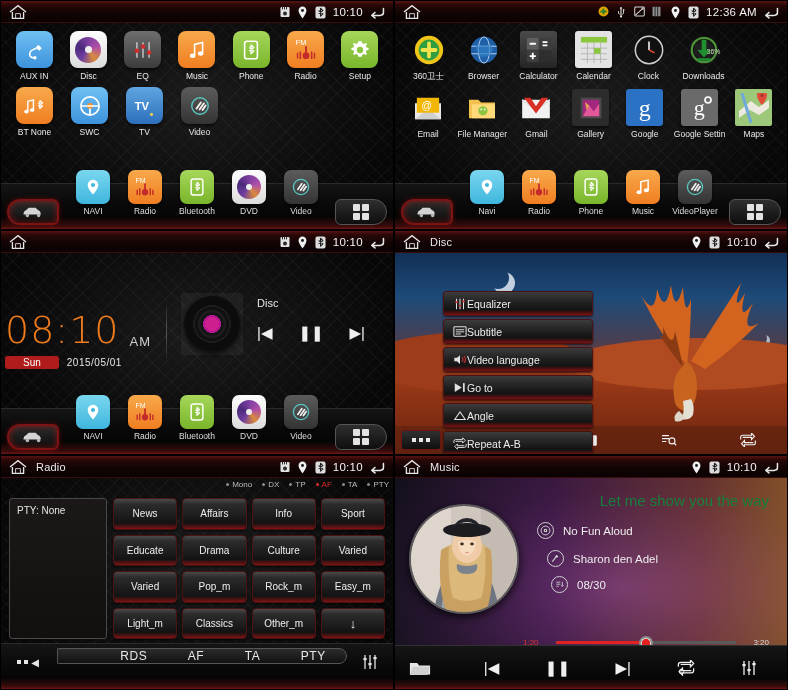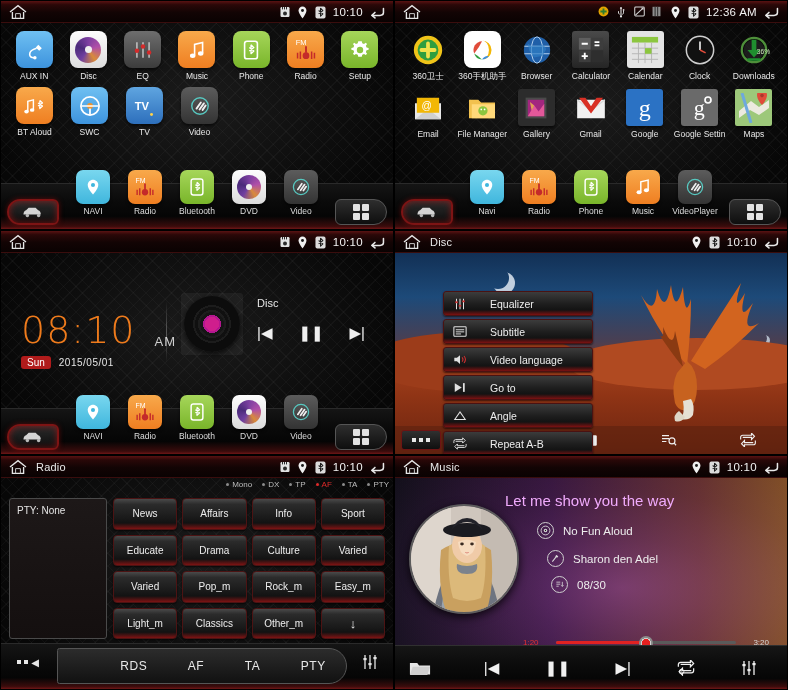--- a/index.html
+++ b/index.html
@@ -58,26 +58,26 @@
     display:flex; align-items:center; justify-content:center; }
   .gridbtn{ position:absolute; right:6px; bottom:4px; width:52px; height:26px;
     border-radius:6px 13px 13px 6px;
     background:linear-gradient(180deg,#2e2e2e,#0e0e0e);
     border:1px solid #555; display:flex; align-items:center; justify-content:center; }
   .gridglyph{ display:grid; grid-template-columns:7px 7px; grid-template-rows:7px 7px;
     gap:2px; }
   .gridglyph i{ background:#e2e2e2; border-radius:1px; display:block; }
 
   
-  .clockwrap{ position:absolute; left:20px; top:80px; z-index:5; }
+  .clockwrap{ position:absolute; left:4px; top:80px; z-index:5; }
   .bigtime{ font-size:38px; color:#ef7b1c; letter-spacing:1px; line-height:1;
     font-family:"DejaVu Sans", sans-serif; font-weight:300; }
-  .ampm{ font-size:13px; color:#cfcfcf; margin-left:19px; letter-spacing:1px; }
+  .ampm{ font-size:13px; color:#cfcfcf; margin-left:10px; letter-spacing:1px; }
   .dateline{ margin-top:7px; display:flex; align-items:center; gap:8px; }
-  .daychip{ background:#b01b1b; color:#fff; font-size:10px; padding:1px 6px;
+  .daychip{ background:#b01b1b; color:#fff; font-size:10px; padding:1px 18px;
     border-radius:3px; }
   .datetxt{ color:#e5e5e5; font-size:10px; letter-spacing:.5px; }
   .vdivider{ position:absolute; left:165px; top:70px; width:1px; height:62px;
     background:linear-gradient(180deg,rgba(255,255,255,0),rgba(255,255,255,.28),rgba(255,255,255,0)); z-index:5;}
   .nowplay{ position:absolute; left:180px; top:62px; z-index:5; display:flex; gap:14px; }
   .vinyl{ width:56px; height:56px; border-radius:50%;
     background:radial-gradient(circle at 50% 50%, #cf1e8d 0 7px, #b3178f 7px 9px, #151515 9px 12px,
       #1d1d1d 12px 14px, #101010 14px 17px, #1c1c1c 17px 19px, #0c0c0c 19px 28px);
     box-shadow:0 2px 6px rgba(0,0,0,.8); }
   .vinylbox{ width:62px; height:62px; display:flex; align-items:center; justify-content:center;
@@ -96,21 +96,21 @@
     border-radius:50%; box-shadow:3px 2px 0 0 #cdd9e6; opacity:.8; }
   .eagle{ position:absolute; left:196px; top:16px; width:180px; height:180px; }
   .dune{ position:absolute; left:0; right:0; bottom:0; height:96px;
     background:linear-gradient(180deg, #a8431e 0%, #8f3415 40%, #6b2410 100%); }
   .dune::before{ content:""; position:absolute; left:-30px; top:-26px; width:220px; height:60px;
     background:#9c3c1a; border-radius:50%; }
   .dune::after{ content:""; position:absolute; right:-40px; top:-20px; width:260px; height:52px;
     background:#b04a21; border-radius:50%; }
 
   .discmenu{ position:absolute; left:48px; top:60px; width:150px; z-index:14; }
-  .dmi{ height:25px; display:flex; align-items:center; gap:23px; padding:0 8px;
+  .dmi{ height:25px; display:flex; align-items:center; gap:0; padding:0 8px;
     margin-bottom:3px; color:#ededed; font-size:10.5px; border-radius:3px;
     background:linear-gradient(180deg,#3c3c3c 0%,#1e1e1e 52%,#131313 78%,#7d1111 100%);
     border:1px solid #4a1212; box-shadow:0 1px 2px rgba(0,0,0,.6); }
   .dmi .gl{ width:15px; height:14px; display:flex; align-items:center; justify-content:center; }
   .discbar{ position:absolute; left:0; right:0; bottom:0; height:28px; z-index:12;
     display:flex; align-items:center; background:rgba(90,32,14,.55); }
   .dbtn{ flex:1; display:flex; align-items:center; justify-content:center;
     color:#f1f1f1; font-size:13px; }
   .dots3{ position:absolute; left:6px; bottom:4px; width:40px; height:20px;
     background:linear-gradient(180deg,#303030,#0f0f0f); border:1px solid #6d1414;
@@ -130,41 +130,41 @@
     padding:6px 7px; }
   .ptygrid{ flex:1; display:grid; grid-template-columns:repeat(4,1fr);
     grid-template-rows:repeat(4,1fr); gap:5px; }
   .pbtn{ display:flex; align-items:center; justify-content:center;
     color:#ededed; font-size:10px; border-radius:4px; border:1px solid #4c1313;
     background:linear-gradient(180deg,#4a4a4a 0%,#2b2b2b 18%,#1a1a1a 62%,#121212 80%,#7e1313 100%);
     box-shadow:0 1px 2px rgba(0,0,0,.7); }
   .radiobar{ position:absolute; left:0; right:0; bottom:0; height:46px; z-index:20;
     background:linear-gradient(180deg,#151515 0%,#0a0a0a 45%,#050505 75%,#3a0c0c 94%,#6e1616 100%);
     border-top:1px solid #2a2a2a; }
-  .rbtabs{ position:absolute; left:56px; right:46px; top:4px; height:36px;
+  .rbtabs{ position:absolute; left:56px; right:46px; top:4px; height:16px;
     display:flex; align-items:center; justify-content:space-around;
     background:linear-gradient(180deg,#2c2c2c,#111); border-radius:3px 22px 22px 3px;
     border:1px solid #555;padding-left:42px; }
   .rbtabs span{ color:#e8e8e8; font-size:12px; letter-spacing:.6px; }
   .rbleft{ position:absolute; left:6px; top:6px; width:42px; height:24px;
     display:flex; align-items:center; justify-content:center; gap:3px; }
   .rbleft i{ width:4px; height:4px; background:#e6e6e6; display:block; }
   .rbright{ position:absolute; right:6px; top:5px; width:34px; height:26px;
     display:flex; align-items:center; justify-content:center; }
 
   
   .musicbg{ position:absolute; inset:22px 0 0 0;
     background:radial-gradient(ellipse at 58% 52%, #4b2452 0%, #2a1430 32%, #140a18 62%, #080509 100%),
       linear-gradient(90deg,#0b0b12 0%, #2b1030 40%, #5a2a20 78%, #7a4a1a 100%);
     background-blend-mode:screen; }
   .albumart{ position:absolute; left:14px; top:48px; width:110px; height:110px;
     border-radius:50%; overflow:hidden; border:2px solid #5c5c5c;
     box-shadow:0 3px 10px rgba(0,0,0,.8); }
-  .songtitle{ position:absolute; left:110px; right:18px; top:36px; text-align:left;
-    color:#f0abfc; font-size:15px; }
+  .songtitle{ position:absolute; left:110px; right:18px; top:36px; text-align:right;
+    color:#15803d; font-size:15px; }
   .mrow{ position:absolute; left:142px; display:flex; align-items:center; gap:9px;
     color:#ececec; font-size:11.5px; }
   .mcirc{ width:17px; height:17px; border-radius:50%; border:1.4px solid #cfcfcf;
     display:flex; align-items:center; justify-content:center; flex:0 0 auto; }
   .progress{ position:absolute; left:128px; right:18px; bottom:42px;
     display:flex; align-items:center; gap:17px; }
   .ptime{ font-size:8px; }
   .ptime.cur{ color:#e23232; } .ptime.tot{ color:#d6d6d6; }
   .ptrack{ flex:1; height:3px; background:#5a5a5a; border-radius:2px; position:relative; }
   .pfill{ position:absolute; left:0; top:0; bottom:0; width:50%;
@@ -316,21 +316,21 @@
       <div class="approw">
         <div class="app">
           <div class="appicon" style="background:linear-gradient(180deg,#f8a94b,#ef7e21);">
             <svg viewBox="0 0 30 30" width="24" height="24">
                 <path d="M6 22 V9 l7 -1.6 v12.2" fill="none" stroke="#fff" stroke-width="1.8"></path>
                 <ellipse cx="4.4" cy="22" rx="2.8" ry="2.3" fill="#fff"></ellipse>
                 <ellipse cx="11.4" cy="20" rx="2.8" ry="2.3" fill="#fff"></ellipse>
                 <path d="M21 8 L24.4 11.3 L18.8 15 M18.8 11.3 L24.4 15 L21 18.2 V8" fill="none" stroke="#fff" stroke-width="1.5" stroke-linejoin="round"></path>
               </svg>
           </div>
-          <div class="applabel">BT Aloud</div>
+          <div class="applabel">BT None</div>
         </div>
         <div class="app">
           <div class="appicon" style="background:linear-gradient(180deg,#6fc0f2,#3d93dd);">
             <svg viewBox="0 0 30 30" width="26" height="26">
                 <circle cx="15" cy="15" r="10.5" fill="none" stroke="#fff" stroke-width="2"></circle>
                 <circle cx="15" cy="15" r="3.4" fill="#f0932b"></circle>
                 <path d="M5 15 h20" stroke="#fff" stroke-width="2"></path>
                 <path d="M15 18 v7" stroke="#fff" stroke-width="2"></path>
               </svg>
           </div>
@@ -509,31 +509,20 @@
           <div class="appicon" style="background:transparent;box-shadow:none;">
             <svg viewBox="0 0 36 36" width="34" height="34">
                 <circle cx="18" cy="18" r="15" fill="#f0c419"></circle>
                 <circle cx="18" cy="18" r="11" fill="#2f9e3f"></circle>
                 <path d="M18 11 v14 M11 18 h14" stroke="#f0e24a" stroke-width="4" stroke-linecap="round"></path>
               </svg>
           </div>
           <div class="applabel">360卫士</div>
         </div>
         <div class="app">
-          <div class="appicon" style="background:#fff;">
-            <svg viewBox="0 0 30 30" width="26" height="26">
-                <path d="M15 4 a11 11 0 0 1 0 22 a8 11 0 0 0 0-22z" fill="#f2b705"></path>
-                <path d="M15 5 a10 10 0 0 0-9 14 q6-7 9-14z" fill="#e04b3a"></path>
-                <path d="M6 19 a10 10 0 0 0 9 7 q-4-4-9-7z" fill="#2f9e3f"></path>
-                <path d="M15 26 a11 11 0 0 0 8-4 q-5-1-8 4z" fill="#3d8fdd"></path>
-              </svg>
-          </div>
-          <div class="applabel">360手机助手</div>
-        </div>
-        <div class="app">
           <div class="appicon" style="background:transparent;box-shadow:none;">
             <svg viewBox="0 0 34 34" width="32" height="32">
                 <circle cx="17" cy="17" r="14" fill="#1f5fa8"></circle>
                 <ellipse cx="17" cy="17" rx="6" ry="14" fill="none" stroke="#bcd8f2" stroke-width="1"></ellipse>
                 <path d="M3.5 13 h27 M3.5 21 h27" stroke="#bcd8f2" stroke-width="1"></path>
                 <path d="M7 10 q5 4 11 2 t9 4 l-4 7 -9 2 -5-7z" fill="#2f7fc4" opacity=".7"></path>
               </svg>
           </div>
           <div class="applabel">Browser</div>
         </div>
@@ -606,39 +595,39 @@
                 <path d="M2 5 h10 l3 3 h15 v17 H2z" fill="#f2c14e"></path>
                 <path d="M5 10 h25 v15 H5z" fill="#ffd97a"></path>
                 <circle cx="17" cy="17" r="5" fill="#8cc63f"></circle>
                 <circle cx="15.2" cy="15.5" r=".9" fill="#fff"></circle>
                 <circle cx="18.8" cy="15.5" r=".9" fill="#fff"></circle>
               </svg>
           </div>
           <div class="applabel">File Manager</div>
         </div>
         <div class="app">
+          <div class="appicon" style="background:transparent;box-shadow:none;">
+            <svg viewBox="0 0 32 26" width="30" height="24">
+                <path d="M1 4 h30 v20 H1z" fill="#f1f1f1"></path>
+                <path d="M1 4 L16 16 L31 4" fill="none" stroke="#d9d9d9" stroke-width="1.4"></path>
+                <path d="M3 2 h7 l6 9 6-9 h7 l-13 17z" fill="#d93025"></path>
+              </svg>
+          </div>
+          <div class="applabel">Gmail</div>
+        </div>
+        <div class="app">
           <div class="appicon" style="background:#2c2c2c;border-radius:3px;">
             <svg viewBox="0 0 30 30" width="26" height="26">
                 <rect x="3" y="3" width="24" height="24" fill="#4a4a4a"></rect>
                 <rect x="5.5" y="5.5" width="19" height="19" fill="#a3267f"></rect>
                 <path d="M5.5 24.5 L13 12 L18 19 L24.5 10 v14.5z" fill="#e3589a"></path>
                 <path d="M8 8 l5 4 -3 6z" fill="#f2c14e" opacity=".8"></path>
               </svg>
           </div>
           <div class="applabel">Gallery</div>
-        </div>
-        <div class="app">
-          <div class="appicon" style="background:transparent;box-shadow:none;">
-            <svg viewBox="0 0 32 26" width="30" height="24">
-                <path d="M1 4 h30 v20 H1z" fill="#f1f1f1"></path>
-                <path d="M1 4 L16 16 L31 4" fill="none" stroke="#d9d9d9" stroke-width="1.4"></path>
-                <path d="M3 2 h7 l6 9 6-9 h7 l-13 17z" fill="#d93025"></path>
-              </svg>
-          </div>
-          <div class="applabel">Gmail</div>
         </div>
         <div class="app">
           <div class="appicon" style="background:#2b72c4;border-radius:3px;">
             <span style="color:#fff;font-family:'Liberation Serif',serif;font-size:24px;line-height:1;">g</span>
           </div>
           <div class="applabel">Google</div>
         </div>
         <div class="app">
           <div class="appicon" style="background:#6a6a6a;border-radius:3px;">
             <span style="color:#fff;font-family:'Liberation Serif',serif;font-size:22px;line-height:1;">g</span>

